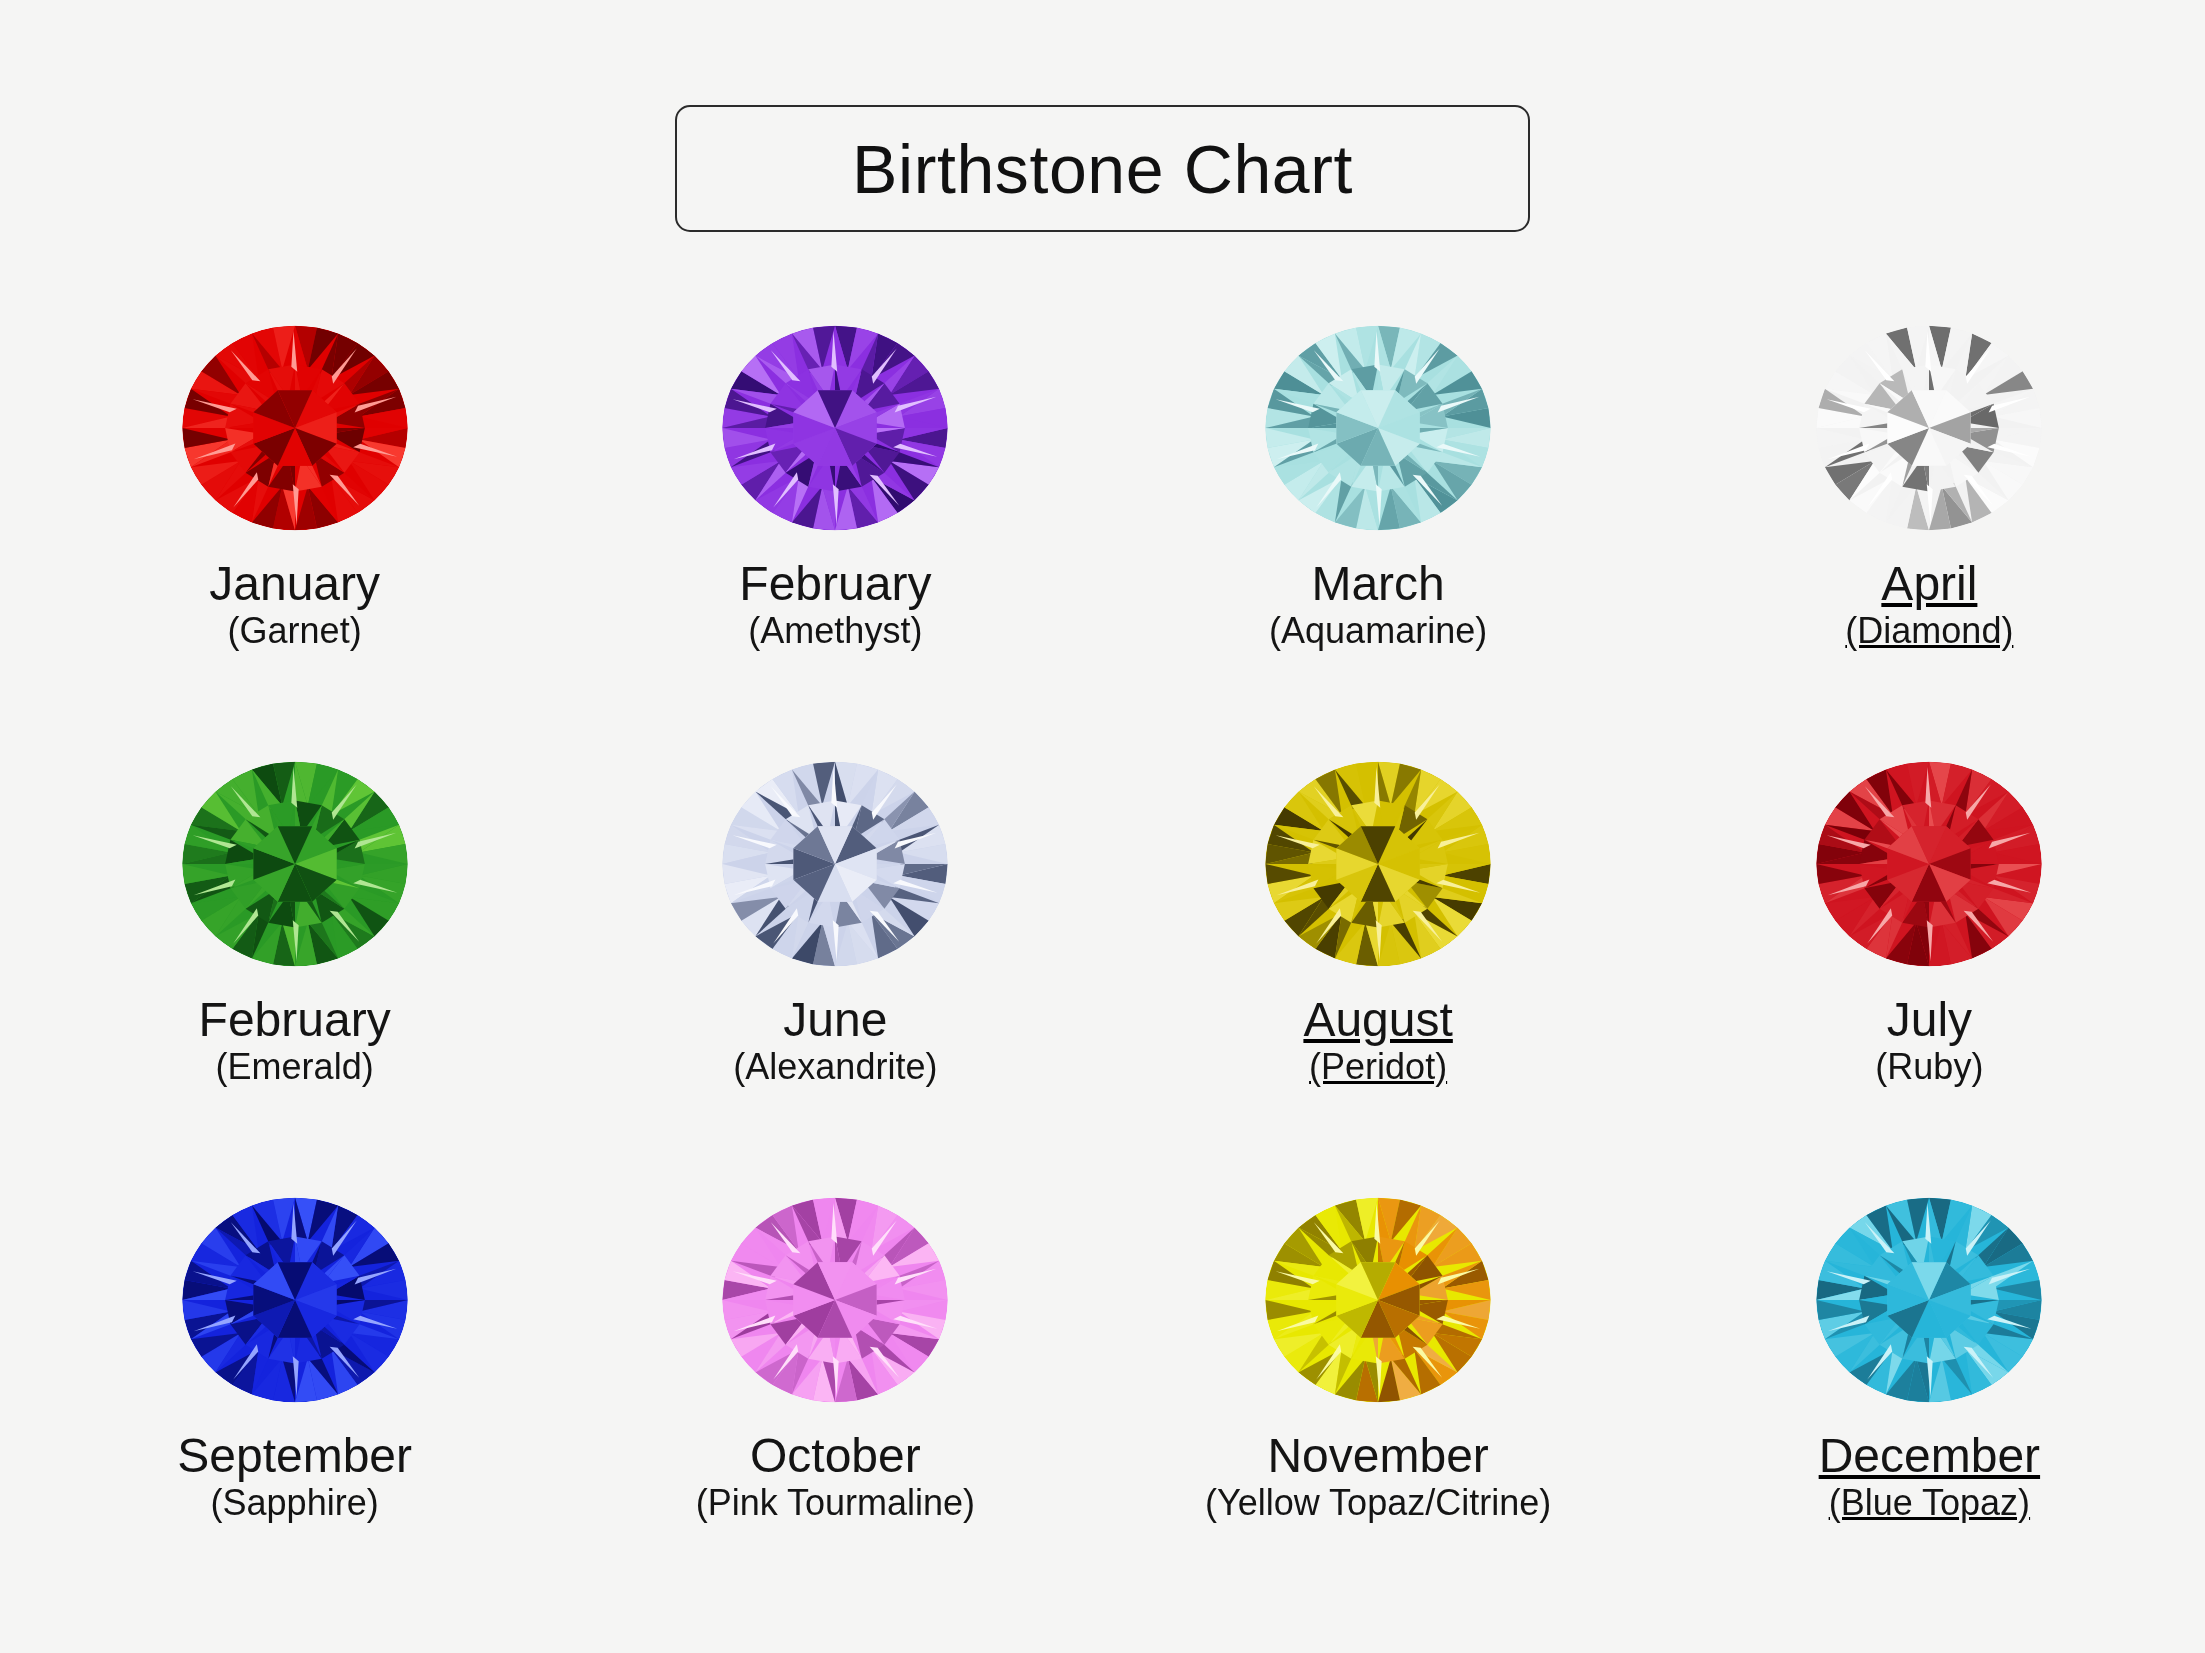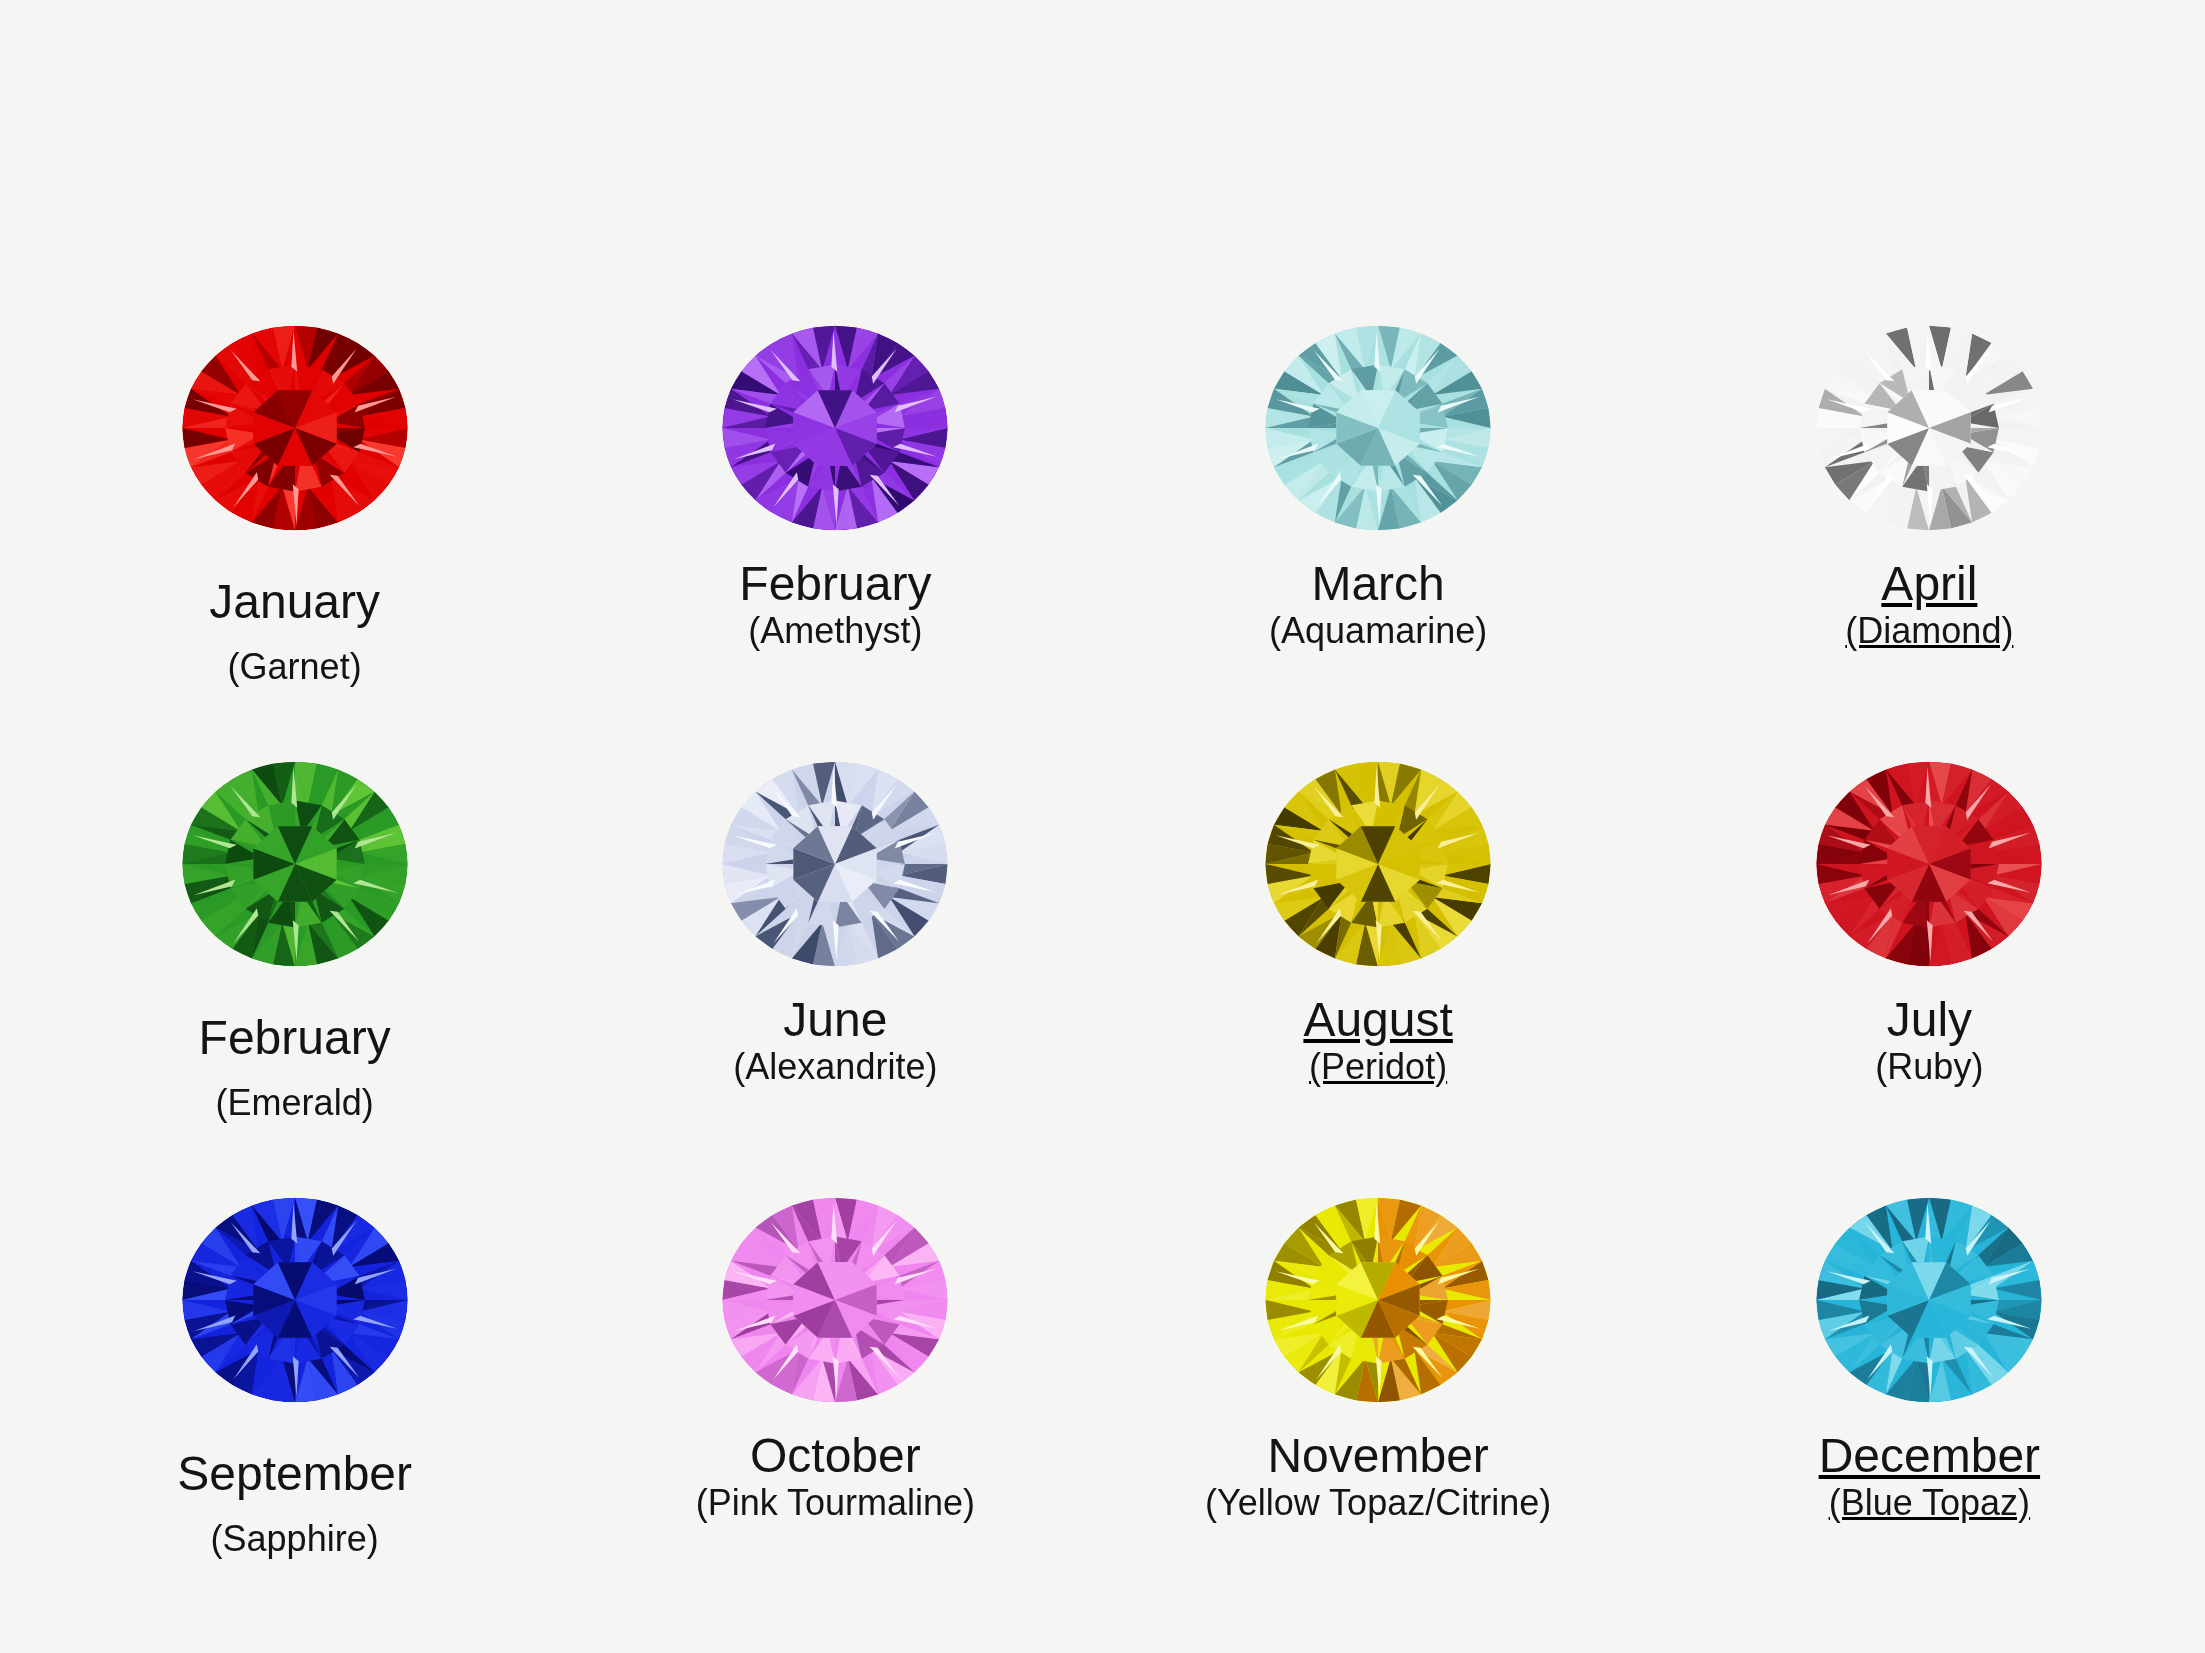--- a/index.html
+++ b/index.html
@@ -78,30 +78,33 @@
   .stone-label {
     margin-top: 5px;
     font-size: 36px;
     color: #141414;
     line-height: 1.0;
     white-space: nowrap;
     text-align: center;
   }
 
   
-  .cell.c0 { padding-left: 38px; gap: 18px; }
+  .cell.c0 { padding-left: 38px; }
   .cell.c1 { padding-left: 17px; }
   .cell.c2 { padding-left: 0px; }
   .cell.c3 { padding-left: 0px; text-decoration: underline; }
 </style>
 </head>
 <body>
 
 <div id="page">
 
+  <div id="title-box">
+    <div id="title-text">Birthstone Chart</div>
+  </div>
 
   <div id="grid">
       <div class="cell c0">
         <div class="gem-wrap">
           <svg viewBox="0 0 400 400">
             <defs>
               <clipPath id="clip-0">
                 <ellipse cx="200" cy="200" rx="196" ry="178"></ellipse>
               </clipPath>
             </defs>

